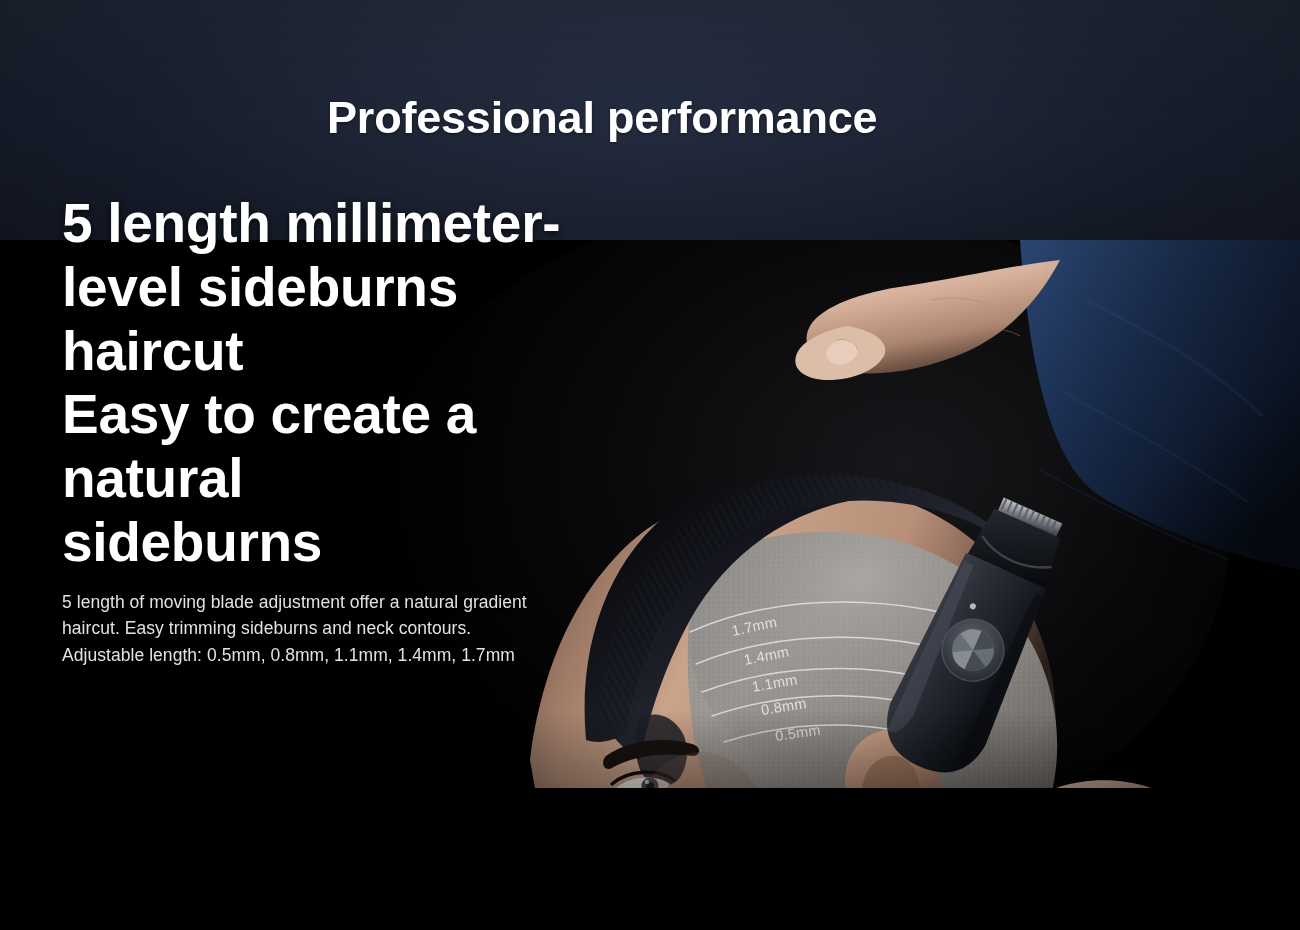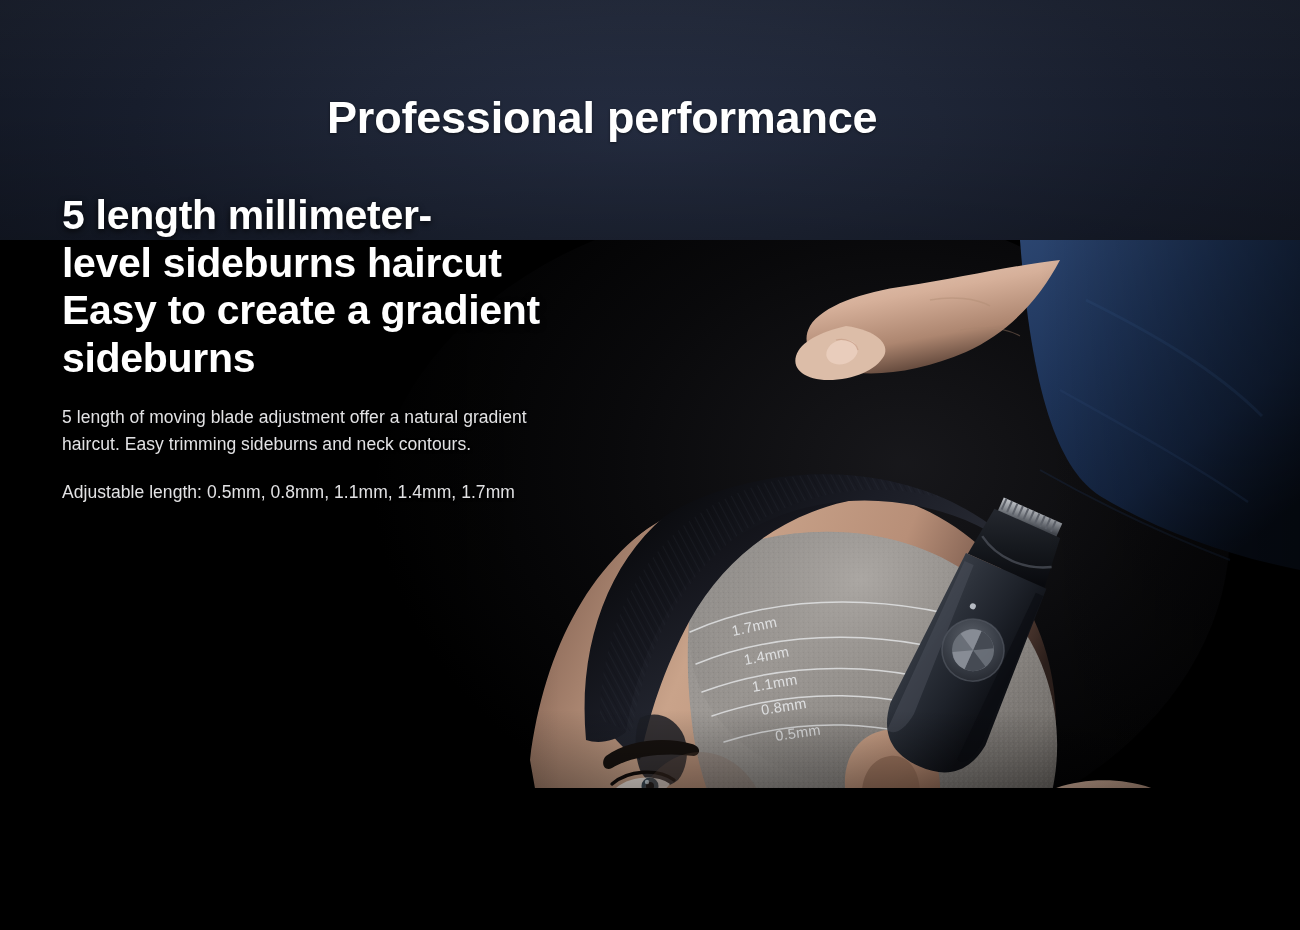--- a/index.html
+++ b/index.html
@@ -71,37 +71,37 @@
 
   
   #text-column {
     position: absolute;
     left: 62px;
     top: 192px;
     width: 510px;
     z-index: 40;
   }
   #headline {
-    font-size: 41px;
+    font-size: 55px;
     font-weight: bold;
     line-height: 1.16;
     color: #ffffff;
     letter-spacing: -0.3px;
     text-shadow: 0 2px 6px rgba(0,0,0,0.8);
   }
   .body-para {
     font-size: 17.5px;
     line-height: 1.52;
     color: #e2e2e4;
     font-weight: normal;
     letter-spacing: 0.05px;
     text-shadow: 0 1px 3px rgba(0,0,0,0.85);
   }
-  #body-para-1 { margin-top: 22px; width: 470px; }
-  #body-para-2 { margin-top: 22px; width: 470px; }
+  #body-para-1 { margin-top: 14px; width: 470px; }
+  #body-para-2 { width: 470px; }
 
   .overlay-label {
     font-family: "Liberation Sans", "DejaVu Sans", sans-serif;
     font-size: 14.5px;
     fill: #e8eaec;
     opacity: 0.88;
     letter-spacing: 0.3px;
   }
 </style>
 </head>
@@ -415,21 +415,21 @@
       <rect x="0" y="0" width="560" height="690" fill="url(#leftFade)"></rect>
       <rect x="0" y="470" width="1300" height="220" fill="url(#bottomFade)"></rect>
       <rect x="1040" y="0" width="260" height="690" fill="url(#rightFade)" opacity="0.5"></rect>
     </svg>
   </div>
 
   <div id="text-column">
     <h2 id="headline">
       <span>5 length millimeter-</span><br>
       <span>level sideburns haircut</span><br>
-      <span>Easy to create a gradient</span><br>
+      <span>Easy to create a natural</span><br>
       <span>sideburns</span>
     </h2>
 
     <p id="body-para-1" class="body-para">5 length of moving blade adjustment offer a natural gradient haircut. Easy trimming sideburns and neck contours.</p>
 
     <p id="body-para-2" class="body-para">Adjustable length: 0.5mm, 0.8mm, 1.1mm, 1.4mm, 1.7mm</p>
   </div>
 
 </div>
 

